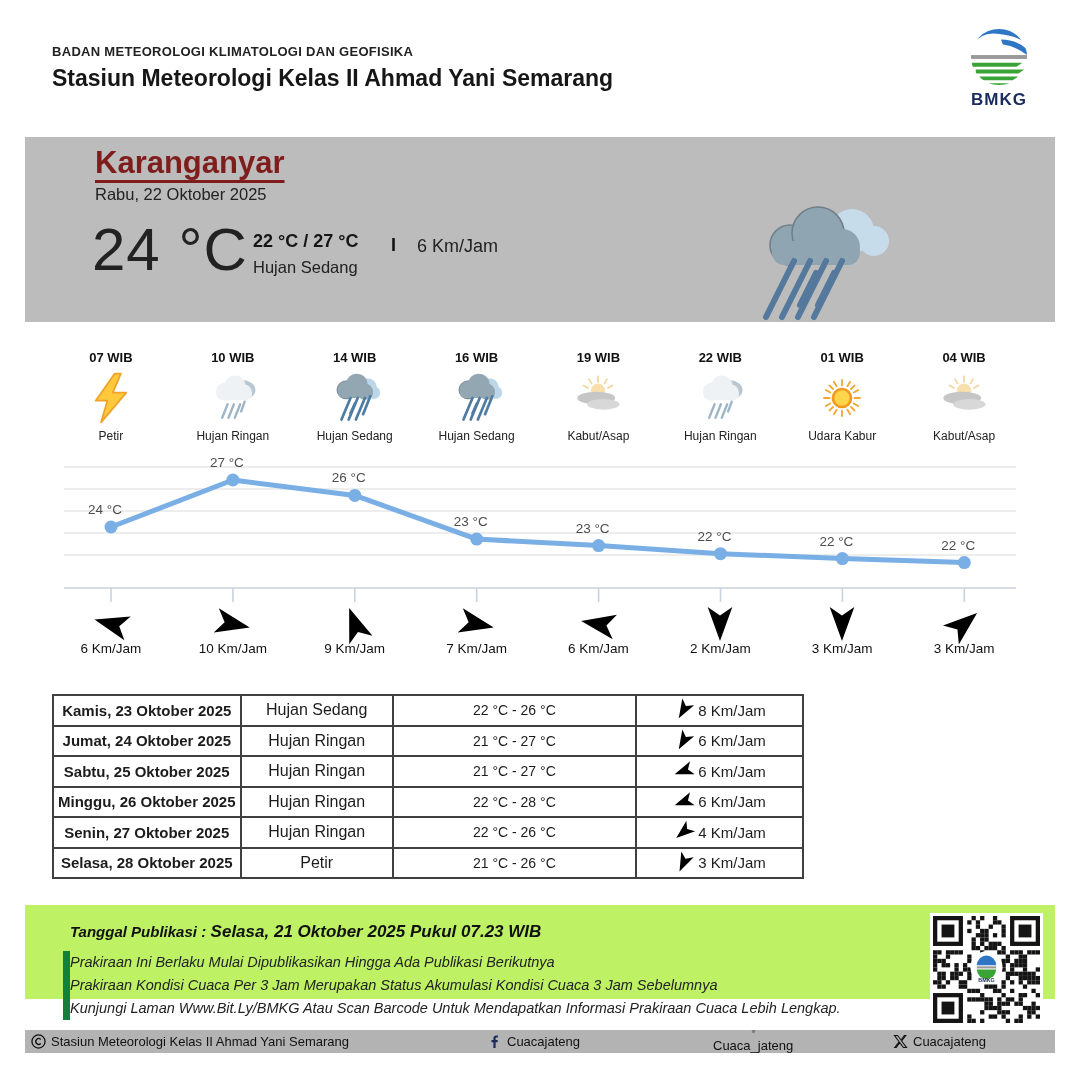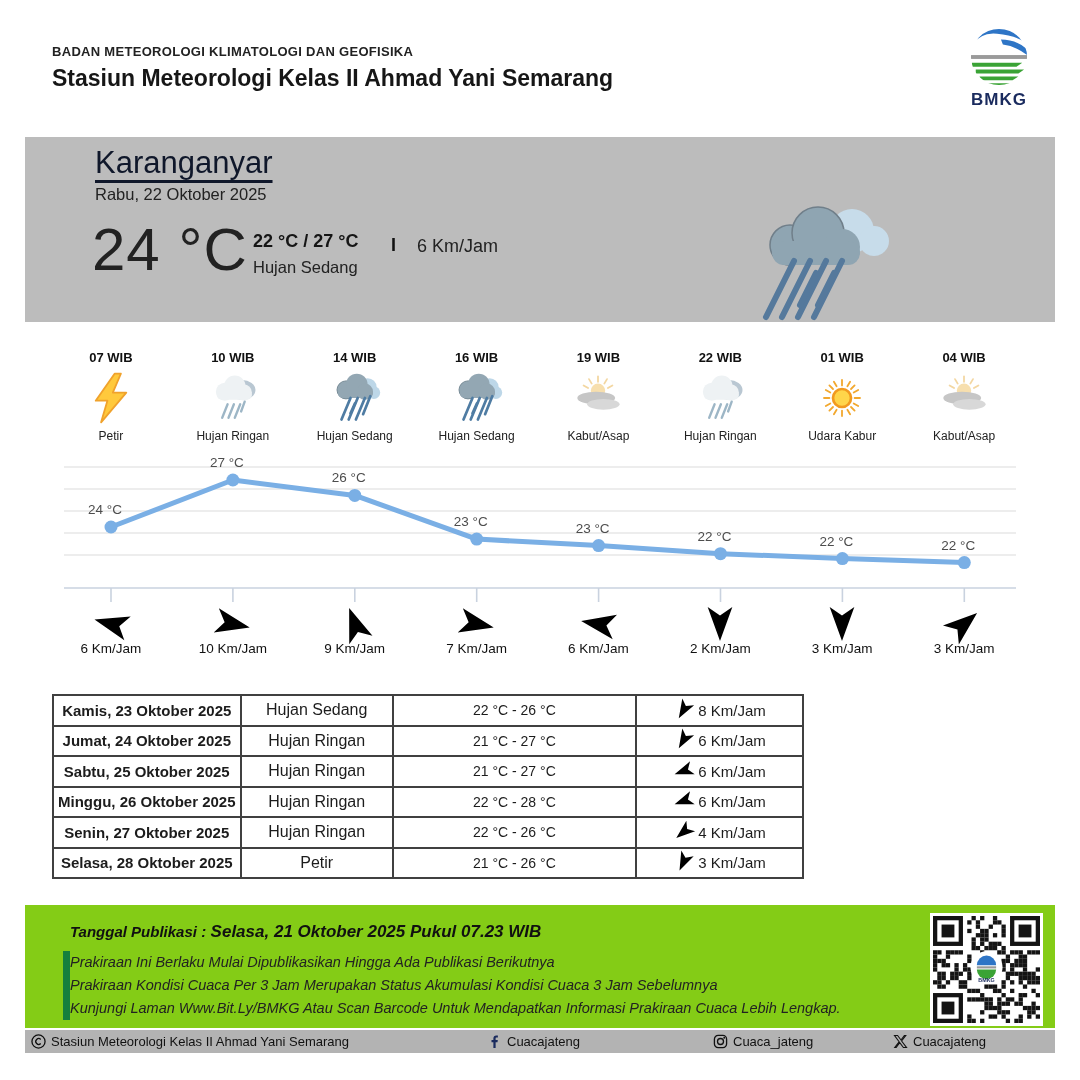--- a/index.html
+++ b/index.html
@@ -9,21 +9,21 @@
   
   .header{position:absolute;left:52px;top:44px;}
   .agency{font-size:13px;font-weight:bold;letter-spacing:.3px;color:#222;}
   .station{font-size:23px;font-weight:bold;color:#161616;margin-top:6px;}
   .logo{position:absolute;right:26px;top:26px;width:110px;text-align:center;}
   .logo svg{display:block;margin:0 auto;}
   .logo-text{font-size:17px;font-weight:bold;color:#1a2b5e;letter-spacing:1px;margin-top:2px;}
 
   
   .banner{position:absolute;left:25px;right:25px;top:137px;height:185px;background:#bcbcbc;}
-  .loc{position:absolute;left:70px;top:8px;font-size:31px;font-weight:normal;color:#0f172a;
+  .loc{position:absolute;left:70px;top:8px;font-size:31px;font-weight:bold;color:#7f1d1d;
        text-decoration:underline;text-underline-offset:7px;text-decoration-thickness:2.5px;}
   .loc-date{position:absolute;left:70px;top:48px;font-size:16.5px;color:#222;}
   .big-temp{position:absolute;left:67px;top:78px;font-size:60px;font-weight:400;color:#222;letter-spacing:1px;}
   .mid-block{position:absolute;left:228px;top:94px;}
   .mid-range{font-size:18px;font-weight:bold;color:#151515;}
   .mid-cond{font-size:16.5px;color:#222;margin-top:6px;}
   .pipe{position:absolute;left:366px;top:98px;font-size:18px;font-weight:bold;color:#111;}
   .banner-wind{position:absolute;left:392px;top:99px;font-size:18px;color:#222;}
   .banner-icon{position:absolute;right:155px;top:58px;}
 
@@ -45,40 +45,40 @@
   .w-arrow path{fill:#000;}
   .w-speed{font-size:13.5px;color:#111;margin-top:2px;}
 
   
   .fc-table{position:absolute;left:52px;right:52px;top:694px;border-collapse:collapse;}
   .fc-table td{border:2px solid #404040;height:28.5px;text-align:center;vertical-align:middle;padding:0 4px;}
   .fc-date{width:25%;font-weight:bold;font-size:15px;}
   .fc-cond{width:20.3%;font-size:16px;}
   .fc-temp{width:32.4%;font-size:14px;margin-left:20px;}
   .fc-wind{width:22.3%;font-size:15px;}
-  .fc-wind-inner{display:flex;justify-content:center;gap:4px;}
+  .fc-wind-inner{display:flex;align-items:center;justify-content:center;gap:4px;}
   .t-arrow{width:21px;height:16px;}
   .t-arrow path{fill:#000;}
 
   
-  .footer{position:absolute;left:25px;right:25px;top:905px;height:123px;background:#84cc16;}
+  .footer{position:absolute;left:25px;right:25px;top:905px;height:94px;background:#bef264;}
   .pub-line{position:absolute;left:45px;top:17px;font-style:italic;color:#111;}
   .pub-label{font-size:15px;font-weight:bold;}
   .pub-value{font-size:17px;font-weight:bold;}
   .notes{position:absolute;left:38px;top:46px;border-left:7px solid #15803d;padding-left:0;}
   .note{font-style:italic;font-size:14.5px;color:#222;line-height:23px;}
   .qr-card{position:absolute;right:12px;top:8px;width:107px;height:107px;background:#fff;padding:3px;}
   .qr-card svg{width:100%;height:100%;display:block;}
 
   
   .bottombar{position:absolute;left:25px;right:25px;top:1030px;height:23px;background:#b3b3b3;}
   .bb-item{position:absolute;top:0;height:23px;display:flex;align-items:center;gap:5px;font-size:13px;color:#111;}
   .bb-copy{left:6px;}
   .bb-fb{left:462px;}
-  .bb-ig{left:688px;}
+  .bb-ig{left:688px;flex-direction:column;}
   .bb-x{left:868px;}
   .bb-icon{width:15px;height:15px;display:block;}
 </style>
 </head>
 <body>
 
 <svg width="0" height="0" style="position:absolute">
   <defs>
     <symbol id="icon-petir" viewBox="0 0 60 60">
       <path d="M34 3 L13 33 L26 33 L19 57 L47 24 L32 24 L41 3 Z" fill="#ffc93c" stroke="#f0a22c" stroke-width="2" stroke-linejoin="round"></path>

